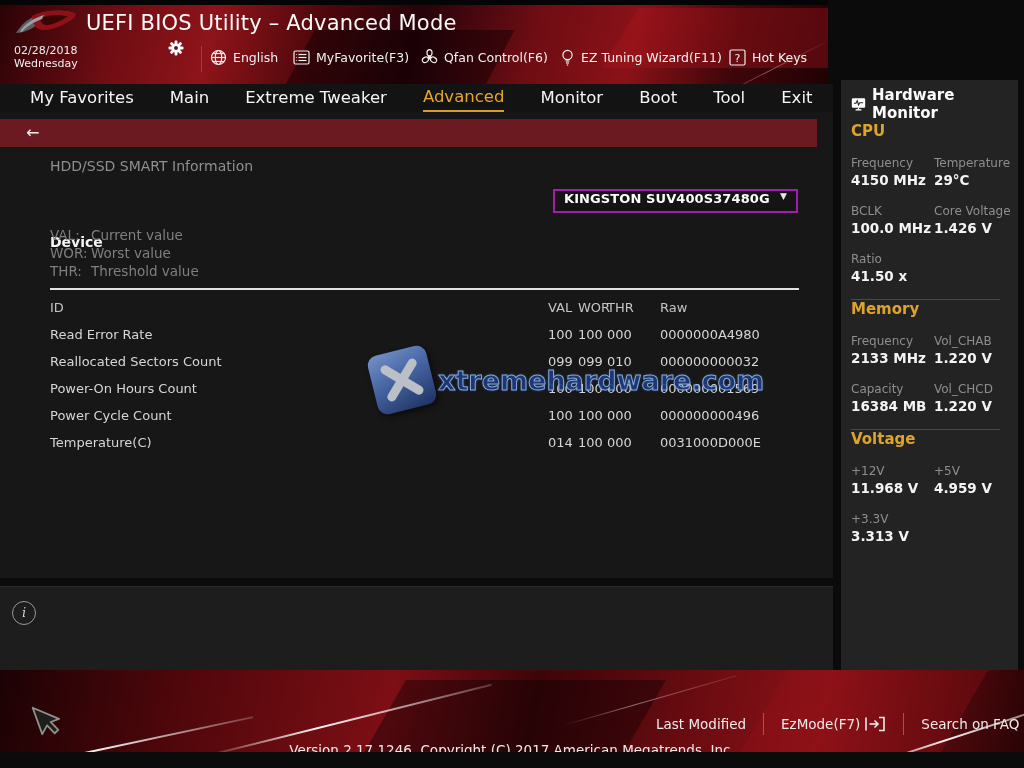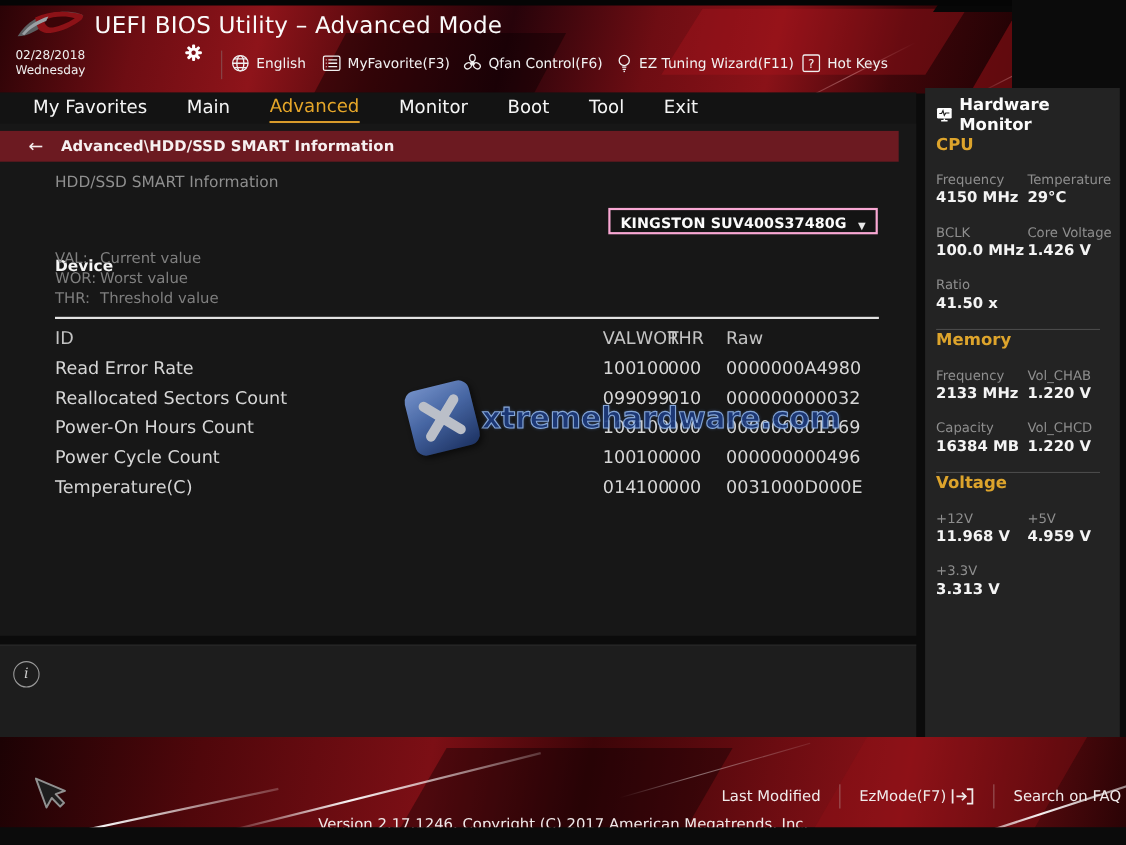--- a/index.html
+++ b/index.html
@@ -4,21 +4,21 @@
 <style>
   * { margin:0; padding:0; box-sizing:border-box; }
   html,body { width:1024px; height:768px; overflow:hidden; }
   body {
     position:relative; background:#0b0b0b;
     font-family:"DejaVu Sans","Liberation Sans",sans-serif;
     color:#e8e8e8; -webkit-font-smoothing:antialiased;
   }
   
   .top-banner{
-    position:absolute; left:0; top:0; width:920px; height:85px; overflow:hidden;
+    position:absolute; left:0; top:0; width:828px; height:85px; overflow:hidden;
     background:
       linear-gradient(104deg,#2a0306 0%,#6e0d13 14%,#8e141a 26%,#51080c 38%,#27030a 50%,#6e0d13 64%,#8a1218 76%,#40060a 88%,#200204 100%);
   }
   .top-banner .tb-shape1{position:absolute; left:620px; top:8px; width:240px; height:60px;
     background:rgba(170,22,28,.38); transform:skewX(-32deg);}
   .top-banner .tb-shape2{position:absolute; left:300px; top:30px; width:200px; height:55px;
     background:rgba(12,1,2,.45); transform:skewX(-28deg);}
   .top-banner .tb-shape3{position:absolute; left:900px; top:18px; width:160px; height:70px;
     background:rgba(160,18,24,.5); transform:skewX(-30deg);}
   .top-banner .tb-dark-strip{position:absolute; left:852px; top:0; width:200px; height:11px;
@@ -49,28 +49,28 @@
   .nav-tab.active{color:#e5a629; border-bottom:2px solid #d99b2b;}
   
   .main-panel{position:absolute; left:0; top:112px; width:833px; height:466px; background:#171717;}
   .breadcrumb-bar{position:absolute; left:0; top:7px; width:817px; height:28px; background:#6c1a21;
     display:flex; align-items:center;}
   .bc-arrow{margin-left:26px; font-size:16px; color:#f5eded; cursor:pointer; line-height:1;}
   .bc-text{margin-left:16px; font-size:13.5px; font-weight:bold; color:#f7f0f0; letter-spacing:.1px;}
   .section-title{position:absolute; left:50px; top:46px; font-size:14px; color:#8f8f8f;}
   .device-label{position:absolute; left:50px; top:78px; font-size:14px; color:#f5f5f5; font-weight:600;margin-top:44px;}
   .device-select{position:absolute; left:553px; top:77px; width:245px; height:24px;
-    background:#141414; border:2px solid #f9a8d4; display:flex; align-items:flex-end; cursor:pointer;}
+    background:#141414; border:2px solid #a21caf; display:flex; align-items:flex-start; cursor:pointer;}
   .device-select .dev-val{margin-left:9px; font-size:13px; font-weight:600; color:#fbfbfb; letter-spacing:.1px;}
   .device-select .dd-arrow{margin-left:auto; margin-right:9px; font-size:9px; color:#e8e8e8;}
   .legend{position:absolute; left:50px; top:114px; font-size:13.5px; color:#7f7f7f; line-height:18px;}
   .legend .lk{display:inline-block; width:41px;}
   .rule{position:absolute; left:50px; top:176px; width:749px; height:2px; background:#e2e2e2;}
   .smart-table{position:absolute; left:0; top:182px; width:833px;}
-  .t-row{position:relative; height:27px; line-height:27px; font-size:16px; color:#d6d6d6;}
+  .t-row{position:relative; height:27px; line-height:27px; font-size:13px; color:#d6d6d6;}
   .t-row.head{color:#c4c4c4;}
   .c-id{position:absolute; left:50px;}
   .c-val{position:absolute; left:548px;}
   .c-wor{position:absolute; left:578px;}
   .c-thr{position:absolute; left:607px;}
   .c-raw{position:absolute; left:660px;}
   
   .info-strip{position:absolute; left:0; top:586px; width:833px; height:84px; background:#1d1d1d; border-top:1px solid #2a2a2a;}
   .info-circle{position:absolute; left:12px; top:14px; width:24px; height:24px; border:1px solid #9a9a9a;
     border-radius:50%; text-align:center; line-height:22px; font-size:13px; color:#cfcfcf;
@@ -200,31 +200,31 @@
       <rect x="1" y="1" width="15" height="15" rx="1.5" fill="none" stroke="#f0f0f0" stroke-width="1.2"></rect>
       <text x="8.5" y="12.5" text-anchor="middle" font-size="11" fill="#f0f0f0" font-family="DejaVu Sans">?</text>
     </svg>
     <span>Hot Keys</span>
   </div>
 </div>
 
 <div class="nav-bar">
   <div class="nav-tab">My Favorites</div>
   <div class="nav-tab">Main</div>
+  <div class="nav-tab">Extreme Tweaker</div>
   <div class="nav-tab active">Advanced</div>
   <div class="nav-tab">Monitor</div>
   <div class="nav-tab">Boot</div>
   <div class="nav-tab">Tool</div>
   <div class="nav-tab">Exit</div>
 </div>
 
 <div class="main-panel">
   <div class="breadcrumb-bar">
     <span class="bc-arrow">←</span>
-    <span class="bc-text">Advanced\HDD/SSD SMART Information</span>
   </div>
 
   <div class="section-title">HDD/SSD SMART Information</div>
 
   <div class="device-label">Device</div>
   <div class="device-select">
     <span class="dev-val">KINGSTON SUV400S37480G</span>
     <span class="dd-arrow">▼</span>
   </div>
 

